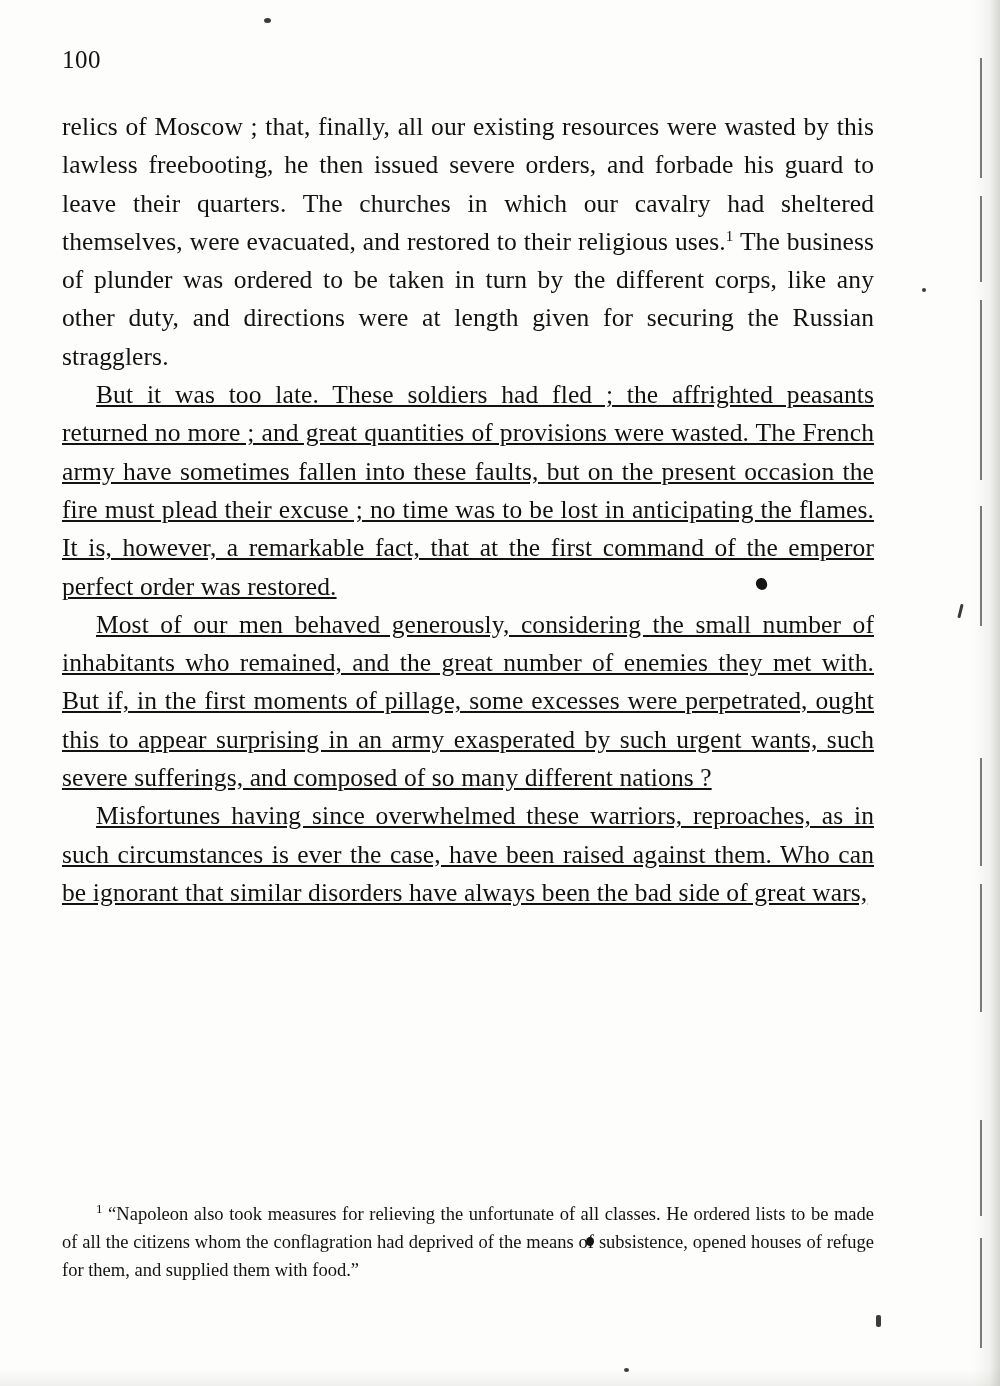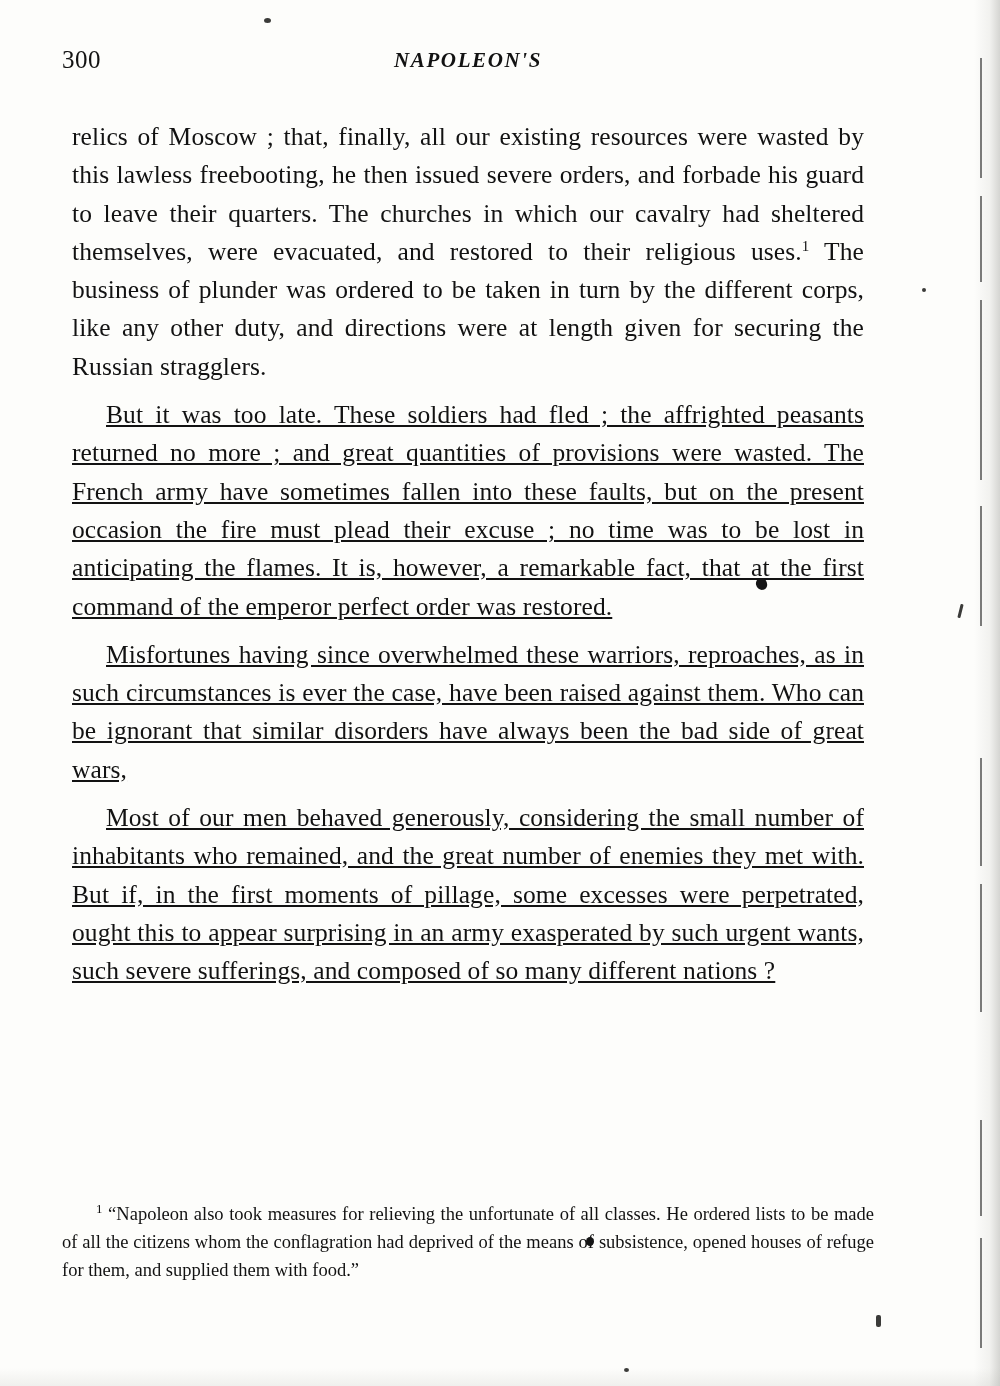--- a/index.html
+++ b/index.html
@@ -80,21 +80,21 @@
     font-family: "Liberation Serif", serif;
   }
 
   .body-col {
     position: absolute;
     top: 108px;
     left: 62px;
     width: 812px;
   }
   p.para {
-    margin: 10px;
+    margin: 0;
     font-size: 25.5px;
     line-height: 38.3px;
     text-align: justify;
     text-justify: inter-word;
     text-indent: 0;
     font-family: "Liberation Serif", serif;
     letter-spacing: 0.1px;
   }
   p.para.indent {
     text-indent: 34px;
@@ -160,33 +160,32 @@
   <div class="bleed" style="left:980px; top:1120px; height:96px;"></div>
   <div class="bleed" style="left:980px; top:1238px; height:110px;"></div>
 
   <div class="speck" style="left:264px; top:18px; width:7px; height:5px;"></div>
   <div class="speck" style="left:922px; top:288px; width:4px; height:4px;"></div>
   <div class="speck" style="left:959px; top:604px; width:3px; height:14px; border-radius:1px; transform:rotate(14deg);"></div>
   <div class="speck" style="left:876px; top:1315px; width:5px; height:12px; border-radius:2px;"></div>
   <div class="speck" style="left:624px; top:1368px; width:5px; height:4px;"></div>
 
   <header class="page-head">
-    <div class="folio">300</div>
-    <div class="running-head">NAPOLEON'S</div>
+    <div class="folio">100</div>
   </header>
 
   <main class="body-col">
 
     <p class="para"><span>relics of Moscow ; that, finally, all our existing resources were wasted by this lawless freebooting, he then issued severe orders, and forbade his guard to leave their quarters.  The churches in which our cavalry had sheltered themselves, were evacuated, and restored to their religious uses.</span><sup class="fn-ref">1</sup><span>  The business of plunder was ordered to be taken in turn by the different corps, like any other duty, and directions were at length given for securing the Russian stragglers.</span></p>
 
     <p class="para indent">But it was too late.  These soldiers had fled ; the affrighted peasants returned no more ; and great quantities of provisions were wasted.  The French army have sometimes fallen into these faults, but on the present occasion the fire must plead their excuse ; no time was to be lost in anticipating the flames.  It is, however, a remarkable fact, that at the first command of the emperor perfect order was restored.</p>
 
+    <p class="para indent">Most of our men behaved generously, considering the small number of inhabitants who remained, and the great number of enemies they met with.  But if, in the first moments of pillage, some excesses were perpetrated, ought this to appear surprising in an army exasperated by such urgent wants, such severe sufferings, and composed of so many different nations ?</p>
+
     <p class="para indent">Misfortunes having since overwhelmed these warriors, reproaches, as in such circumstances is ever the case, have been raised against them.  Who can be ignorant that similar disorders have always been the bad side of great wars,</p>
-
-    <p class="para indent">Most of our men behaved generously, considering the small number of inhabitants who remained, and the great number of enemies they met with.  But if, in the first moments of pillage, some excesses were perpetrated, ought this to appear surprising in an army exasperated by such urgent wants, such severe sufferings, and composed of so many different nations ?</p>
 
   </main>
 
   <div class="ink-blot"></div>
 
   <div class="footnote">
     <span class="fn-indent"></span><sup>1</sup> <span>“Napoleon also took measures for relieving the unfortunate of all classes. He ordered lists to be made of all the citizens whom the conflagration had deprived of the means of subsistence, opened houses of refuge for them, and supplied them with food.”</span>
   </div>
   <div class="fn-blot"></div>
 

